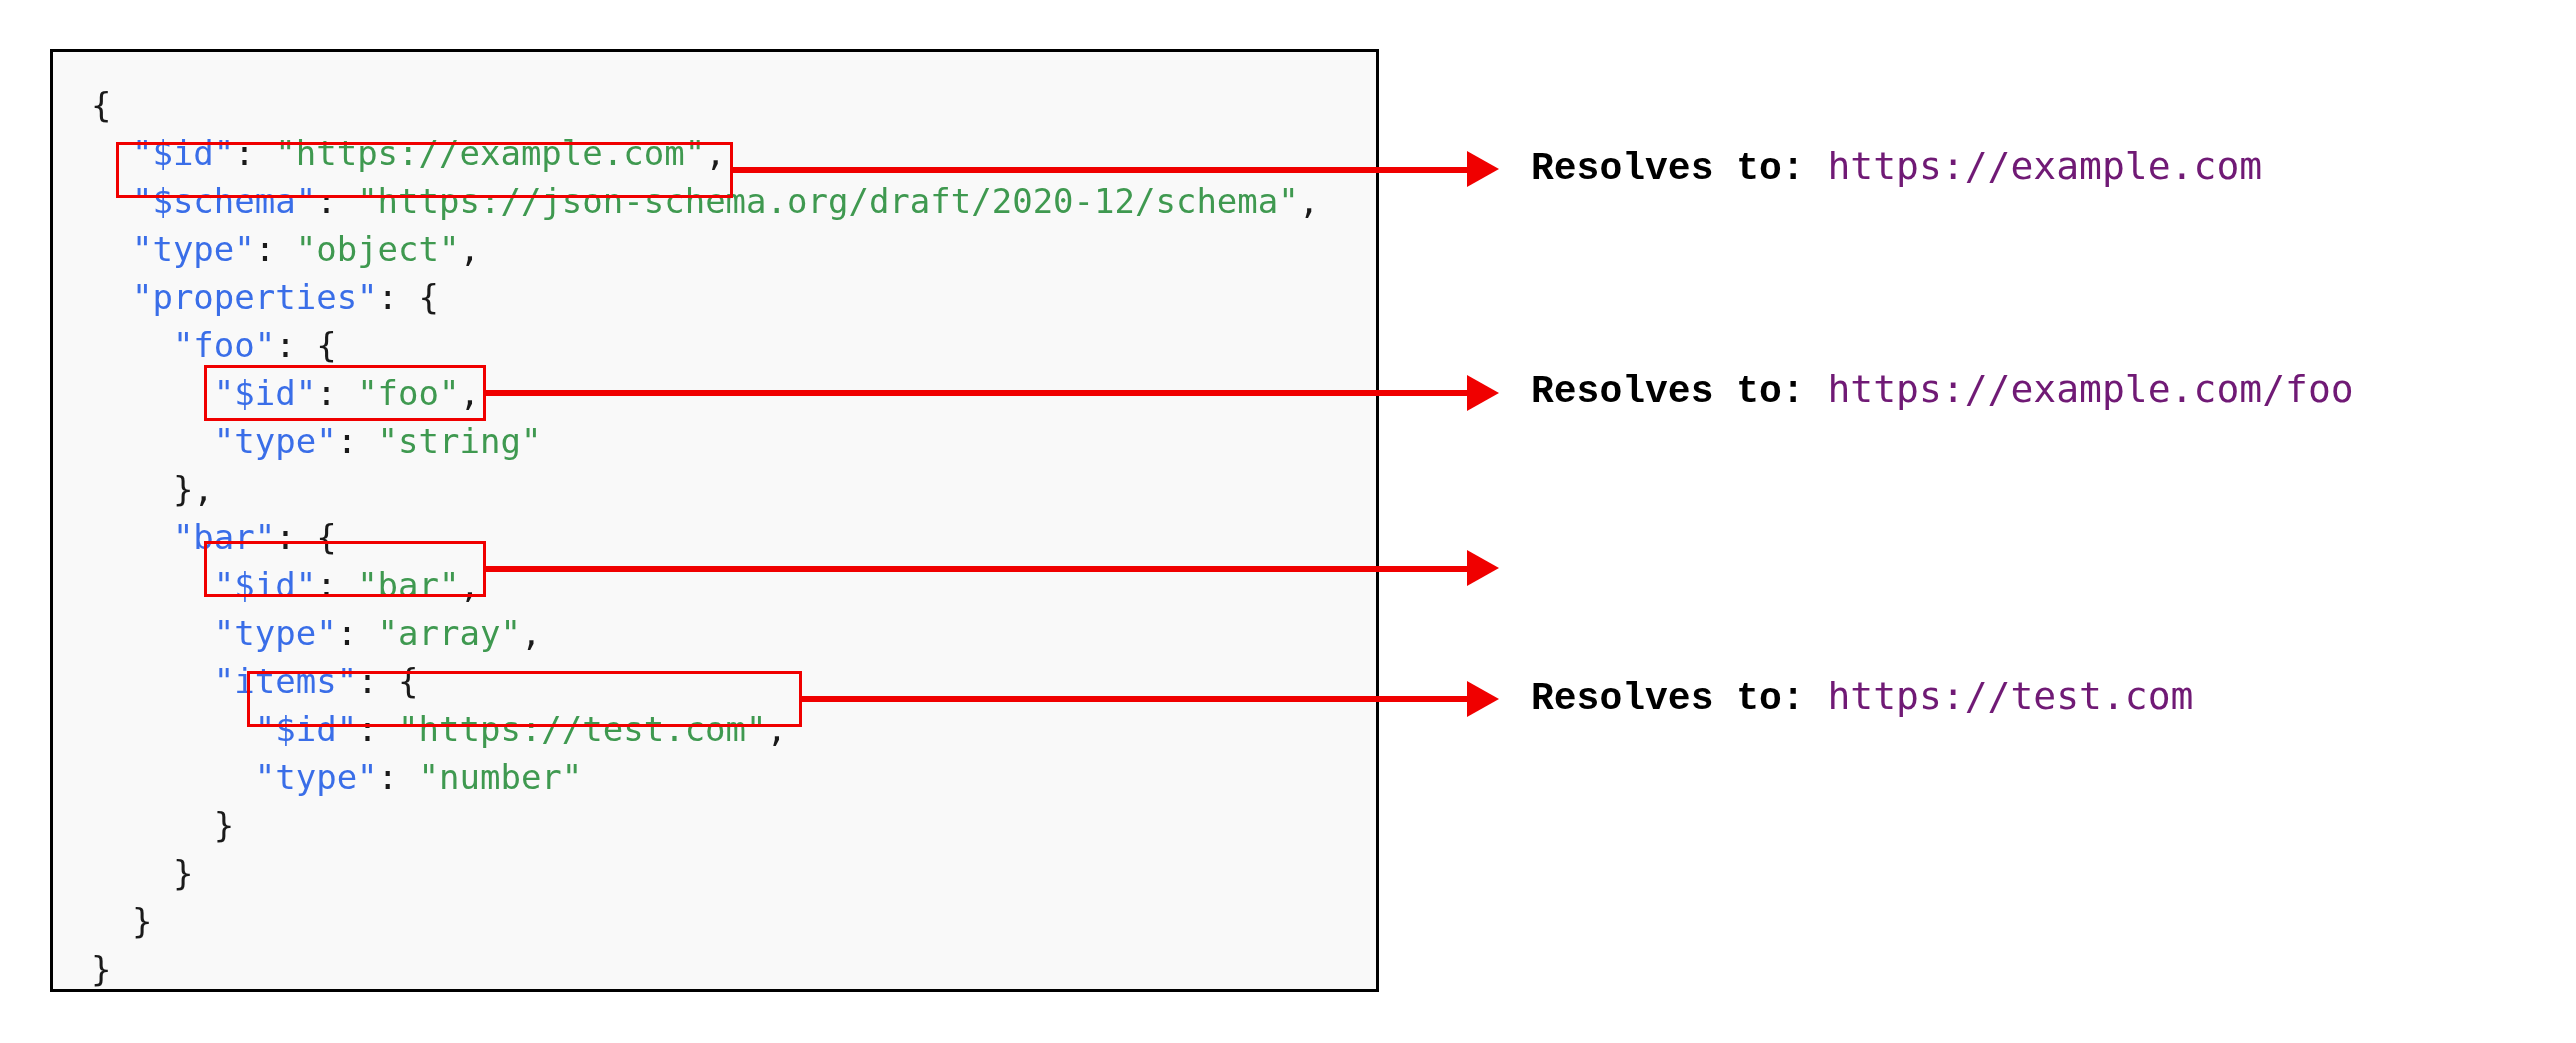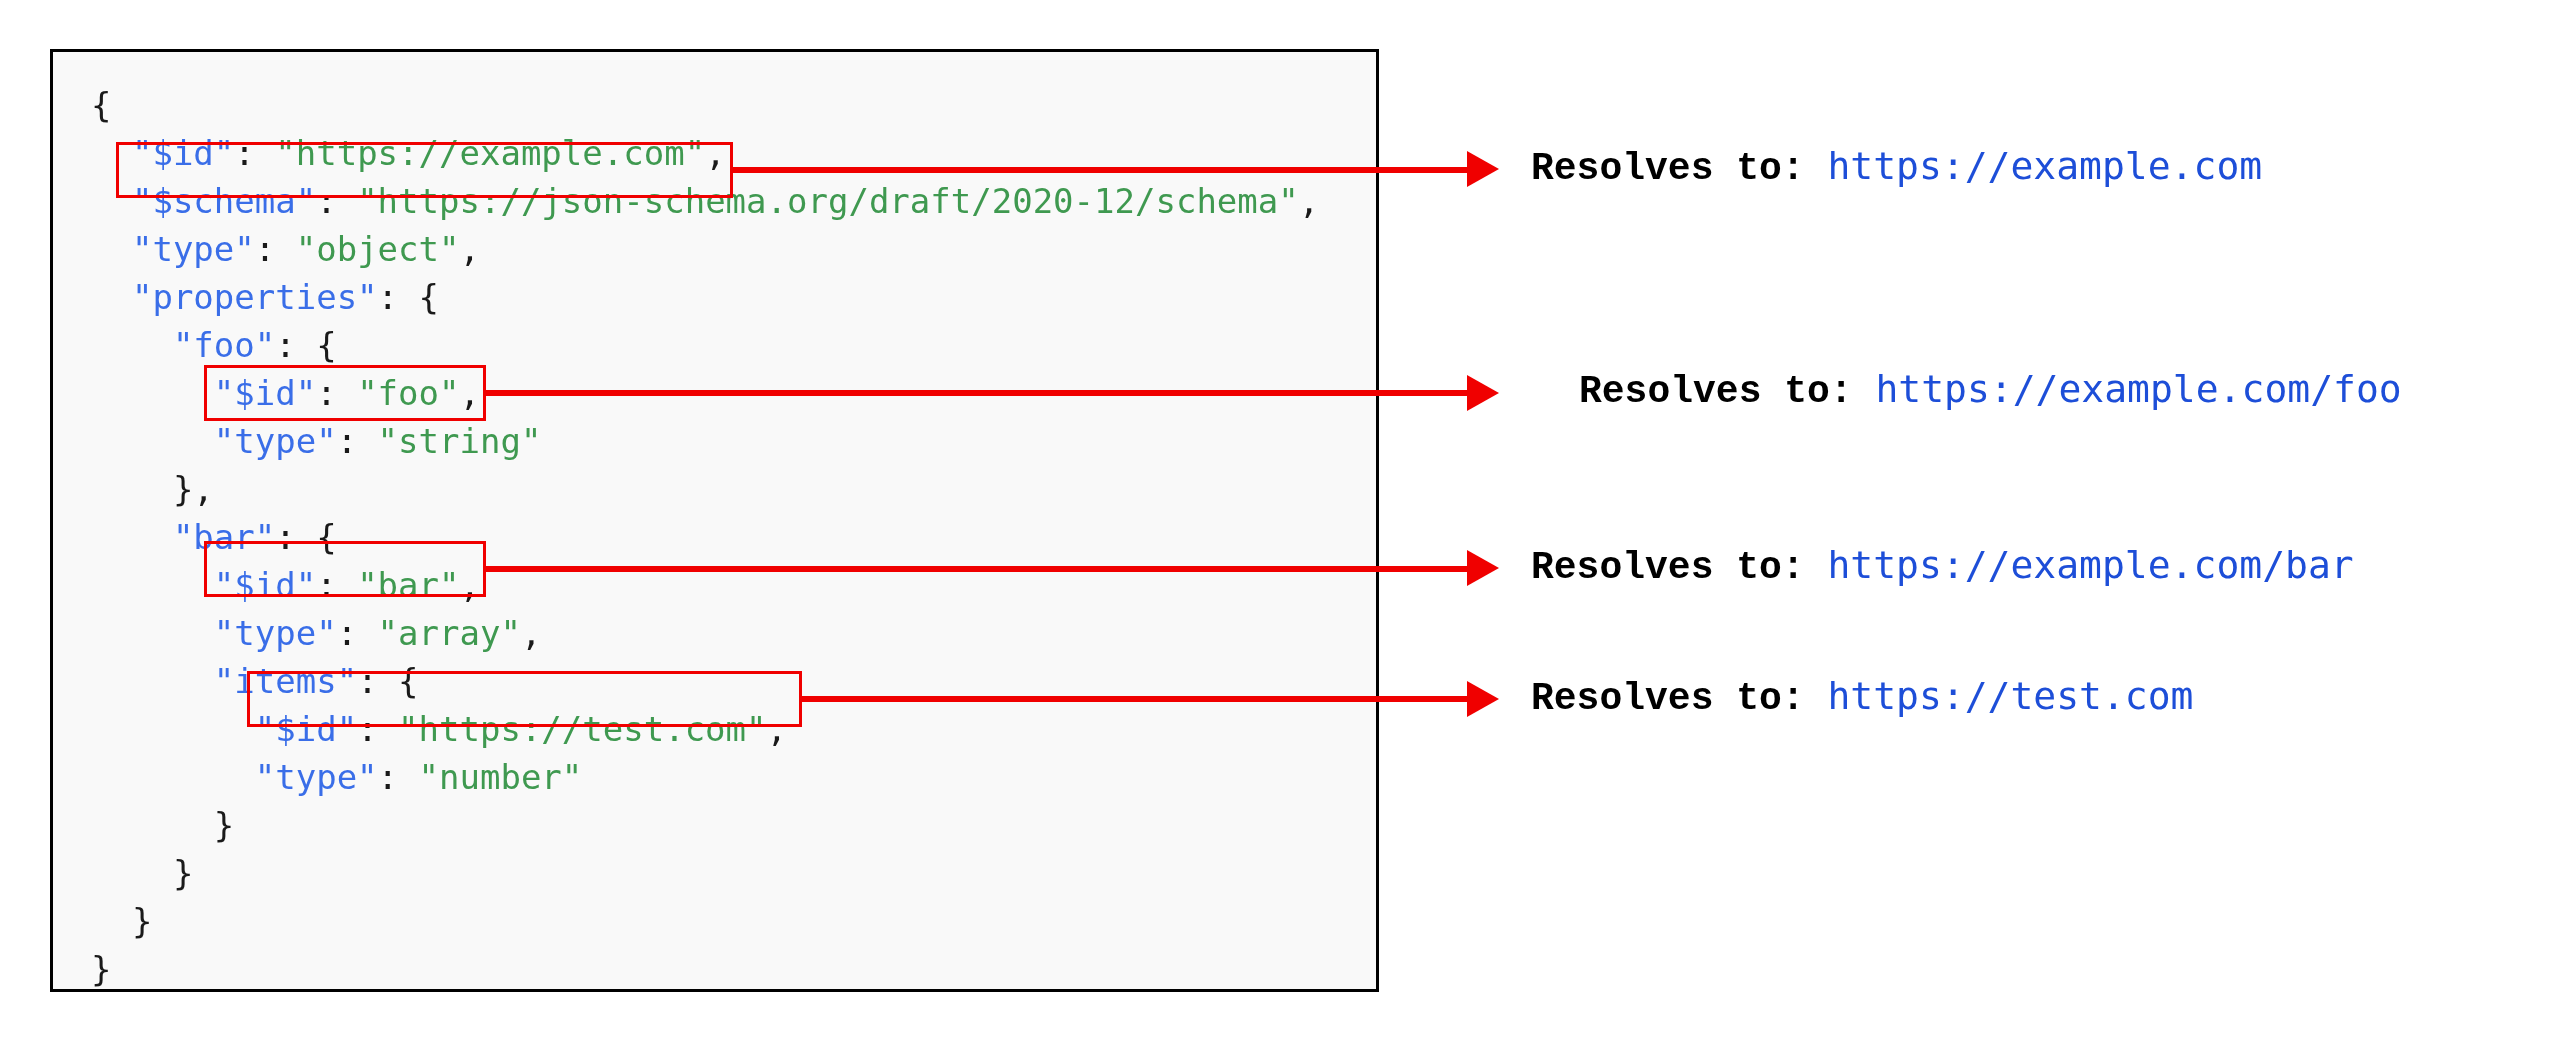--- a/index.html
+++ b/index.html
@@ -81,21 +81,21 @@
   }
   .ann-label {
     font-family: Liberation Mono, monospace;
     font-weight: bold;
     font-size: 38px;
     color: #000000;
   }
   .ann-url {
     font-family: "DejaVu Sans Mono", monospace;
     font-size: 38px;
-    color: #1d4ed8;
+    color: #701a75;
   }
 </style>
 </head>
 <body>
 
 <div id="stage">
 
   <div id="code-block">
     <pre id="code-listing"><span class="ln"><span class="p">{</span></span><span class="ln">  <span class="k">"$id"</span><span class="p">: </span><span class="s">"https://example.com"</span><span class="p">,</span></span><span class="ln">  <span class="k">"$schema"</span><span class="p">: </span><span class="s">"https://json-schema.org/draft/2020-12/schema"</span><span class="p">,</span></span><span class="ln">  <span class="k">"type"</span><span class="p">: </span><span class="s">"object"</span><span class="p">,</span></span><span class="ln">  <span class="k">"properties"</span><span class="p">: {</span></span><span class="ln">    <span class="k">"foo"</span><span class="p">: {</span></span><span class="ln">      <span class="k">"$id"</span><span class="p">: </span><span class="s">"foo"</span><span class="p">,</span></span><span class="ln">      <span class="k">"type"</span><span class="p">: </span><span class="s">"string"</span></span><span class="ln">    <span class="p">},</span></span><span class="ln">    <span class="k">"bar"</span><span class="p">: {</span></span><span class="ln">      <span class="k">"$id"</span><span class="p">: </span><span class="s">"bar"</span><span class="p">,</span></span><span class="ln">      <span class="k">"type"</span><span class="p">: </span><span class="s">"array"</span><span class="p">,</span></span><span class="ln">      <span class="k">"items"</span><span class="p">: {</span></span><span class="ln">        <span class="k">"$id"</span><span class="p">: </span><span class="s">"https://test.com"</span><span class="p">,</span></span><span class="ln">        <span class="k">"type"</span><span class="p">: </span><span class="s">"number"</span></span><span class="ln">      <span class="p">}</span></span><span class="ln">    <span class="p">}</span></span><span class="ln">  <span class="p">}</span></span><span class="ln"><span class="p">}</span></span></pre>
   </div>
@@ -114,26 +114,23 @@
   <div class="arrow-line" style="left:483px;  top:566px;  width:987px;"></div>
   <div class="arrow-head" style="left:1467px; top:550px;"></div>
 
   <div class="arrow-line" style="left:799px; top:696px; width:671px;"></div>
   <div class="arrow-head" style="left:1467px; top:681px;"></div>
 
   <div class="annotation" style="left:1531px; top:147px;">
     <span class="ann-label">Resolves to: </span><span class="ann-url">https://example.com</span>
   </div>
 
-  <div class="annotation" style="left:1531px; top:370px;margin-left:48px;">
+  <div class="annotation" style="left:1531px; top:370px;">
     <span class="ann-label">Resolves to: </span><span class="ann-url">https://example.com/foo</span>
   </div>
 
-  <div class="annotation" style="left:1531px; top:546px;">
-    <span class="ann-label">Resolves to: </span><span class="ann-url">https://example.com/bar</span>
-  </div>
 
   <div class="annotation" style="left:1531px; top:677px;">
     <span class="ann-label">Resolves to: </span><span class="ann-url">https://test.com</span>
   </div>
 
 </div>
 
 
 </body></html>

